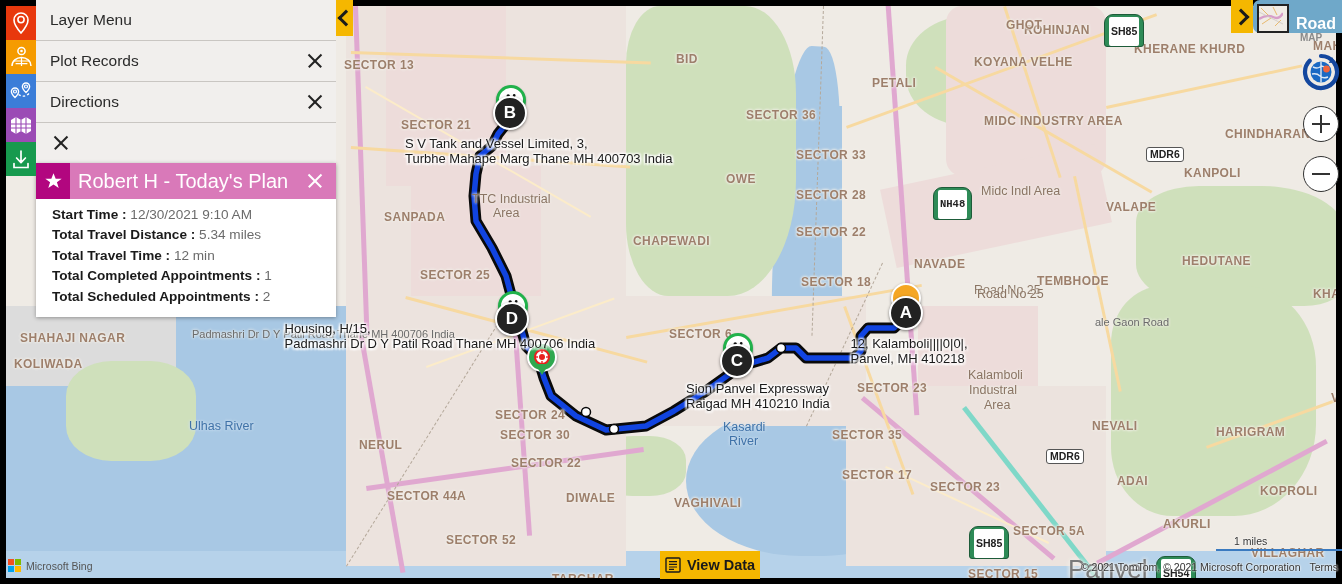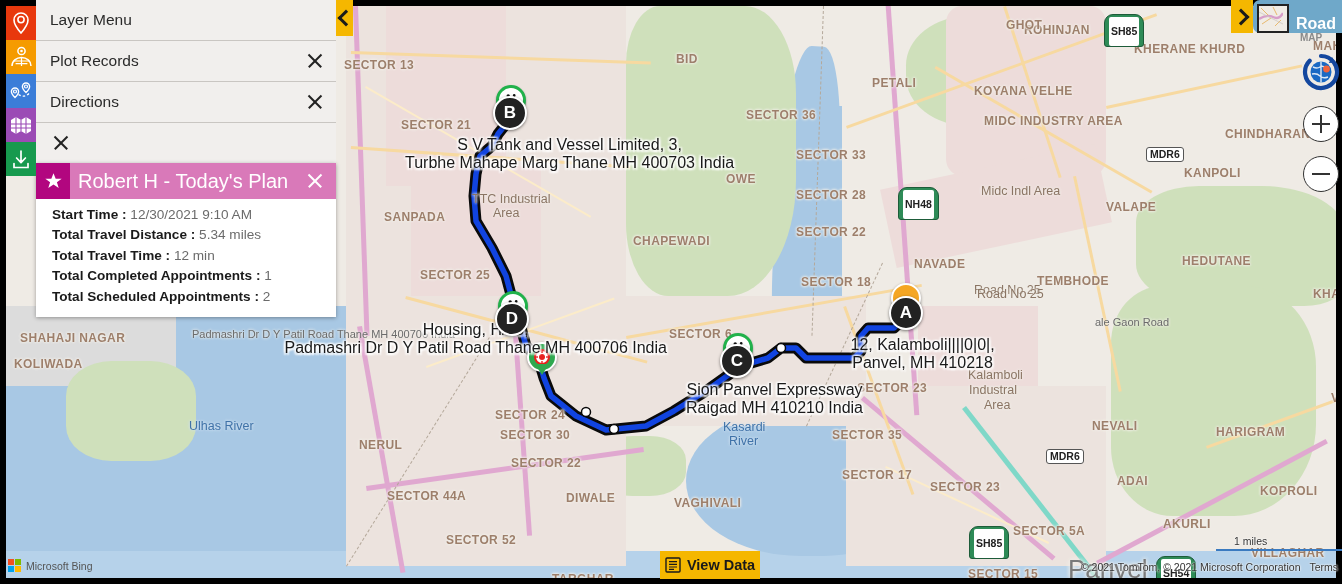--- a/index.html
+++ b/index.html
@@ -18,21 +18,21 @@
   .mj{position:absolute;background:#e0a8d0;height:5px;transform-origin:0 0;}
   .teal{position:absolute;background:#7fd8c8;height:5px;transform-origin:0 0;}
   .dash{position:absolute;border-top:1.5px dashed #b4a89a;transform-origin:0 0;}
   .lbl{position:absolute;white-space:nowrap;pointer-events:none;}
   .lbl-town{color:#9d7f6b;font-weight:bold;font-size:12px;letter-spacing:.4px;
       text-shadow:0 0 3px #f2efe9,0 0 3px #f2efe9,0 0 2px #f2efe9;}
   .lbl-area{color:#8a7463;font-size:12.5px;text-shadow:0 0 3px #f2efe9,0 0 3px #f2efe9;}
   .lbl-water{color:#3f72a8;font-size:12.5px;text-shadow:0 0 3px #cfe0f0,0 0 3px #cfe0f0;}
   .lbl-city{color:#7a7a7a;font-size:26px;text-shadow:0 0 4px #f2efe9,0 0 4px #f2efe9;}
   .lbl-road{color:#6b6b6b;font-size:11px;text-shadow:0 0 3px #f2efe9,0 0 3px #f2efe9;}
-  .lbl-addr{color:#1a1a1a;font-size:16px;text-align:center;
+  .lbl-addr{color:#1a1a1a;font-size:13px;
       text-shadow:-1.5px -1.5px 2px #fff,1.5px -1.5px 2px #fff,-1.5px 1.5px 2px #fff,1.5px 1.5px 2px #fff,0 0 3px #fff;}
 
   .shield{position:absolute;background:#fff;border:1.5px solid #555;border-radius:3px;
       font-size:10.5px;color:#222;padding:0 3px;line-height:13px;font-weight:bold;}
   .shield.hw{background:#2e8b57;border-color:#1d5c39;color:#fff;border-radius:9px 9px 3px 3px;padding:1px 4px 0;}
   .shield.hw span{display:block;background:#fff;color:#222;border-radius:2px;padding:8px 2px;margin-top:1px;}
 
   
   #routeSvg{position:absolute;left:0;top:0;width:1330px;height:572px;overflow:visible;}
 
@@ -187,21 +187,21 @@
           <circle cx="608" cy="423" r="4.5" fill="#fff" stroke="#0a0a0a" stroke-width="1.5"></circle>
           <circle cx="580" cy="406" r="4.5" fill="#fff" stroke="#0a0a0a" stroke-width="1.5"></circle>
         </g>
     </svg>
 
     <div id="labels">
         <div class="lbl lbl-town" style="left: 1018px; top: 5px; margin-top: 12px;">ROHINJAN</div>
         <div class="lbl lbl-town" style="left: 1000px; top: 12px;">GHOT</div>
         <div class="lbl lbl-town" style="left: 1128px; top: 36px;">KHERANE KHURD</div>
         <div class="lbl lbl-town" style="left: 866px; top: 70px;">PETALI</div>
-        <div class="lbl lbl-town" style="left: 968px; top: 78px;">KOYANA VELHE</div>
+        <div class="lbl lbl-town" style="left: 968px; top: 49px;">KOYANA VELHE</div>
         <div class="lbl lbl-town" style="left: 978px; top: 108px;">MIDC INDUSTRY AREA</div>
         <div class="lbl lbl-town" style="left: 1219px; top: 121px;">CHINDHARAN</div>
         <div class="lbl lbl-town" style="left: 1178px; top: 160px;">KANPOLI</div>
         <div class="lbl lbl-town" style="left: 1100px; top: 194px;">VALAPE</div>
         <div class="lbl lbl-town" style="left: 1176px; top: 248px;">HEDUTANE</div>
         <div class="lbl lbl-town" style="left: 908px; top: 251px;">NAVADE</div>
         <div class="lbl lbl-town" style="left: 1031px; top: 268px;">TEMBHODE</div>
         <div class="lbl lbl-town" style="left: 1307px; top: 281px;">KHANA</div>
         <div class="lbl lbl-town" style="left: 670px; top: 46px;">BID</div>
         <div class="lbl lbl-town" style="left: 720px; top: 166px;">OWE</div>
@@ -251,21 +251,21 @@
         <div class="lbl lbl-area" style="left: 971px; top: 281px;">Road No 25</div>
         <div class="lbl lbl-water" style="left: 183px; top: 413px;">Ulhas River</div>
         <div class="lbl lbl-water" style="left: 717px; top: 414px;">Kasardi</div>
         <div class="lbl lbl-water" style="left: 723px; top: 428px;">River</div>
         <div class="lbl lbl-road" style="left: 186px; top: 322px;">Padmashri Dr D Y Patil Road Thane MH 400706 India</div>
         <div class="lbl lbl-road" style="left: 1089px; top: 310px;">ale Gaon Road</div>
         <div class="lbl lbl-city" style="left: 1062px; top: 548px;">Panvel</div>
         <div class="shield hw" style="left: 1098px; top: 8px;">
           <span>SH85</span>
         </div>
-        <div class="shield hw" style="left: 892px; top: 181px;">
+        <div class="shield hw" style="left: 927px; top: 181px; font-family: Liberation Mono, monospace;">
           <span>NH48</span>
         </div>
         <div class="shield" style="left: 1140px; top: 141px;">MDR6</div>
         <div class="shield" style="left: 1040px; top: 443px;">MDR6</div>
         <div class="shield hw" style="left: 963px; top: 520px;">
           <span>SH85</span>
         </div>
         <div class="shield hw" style="left: 1150px; top: 550px;">
           <span>SH54</span>
         </div>

